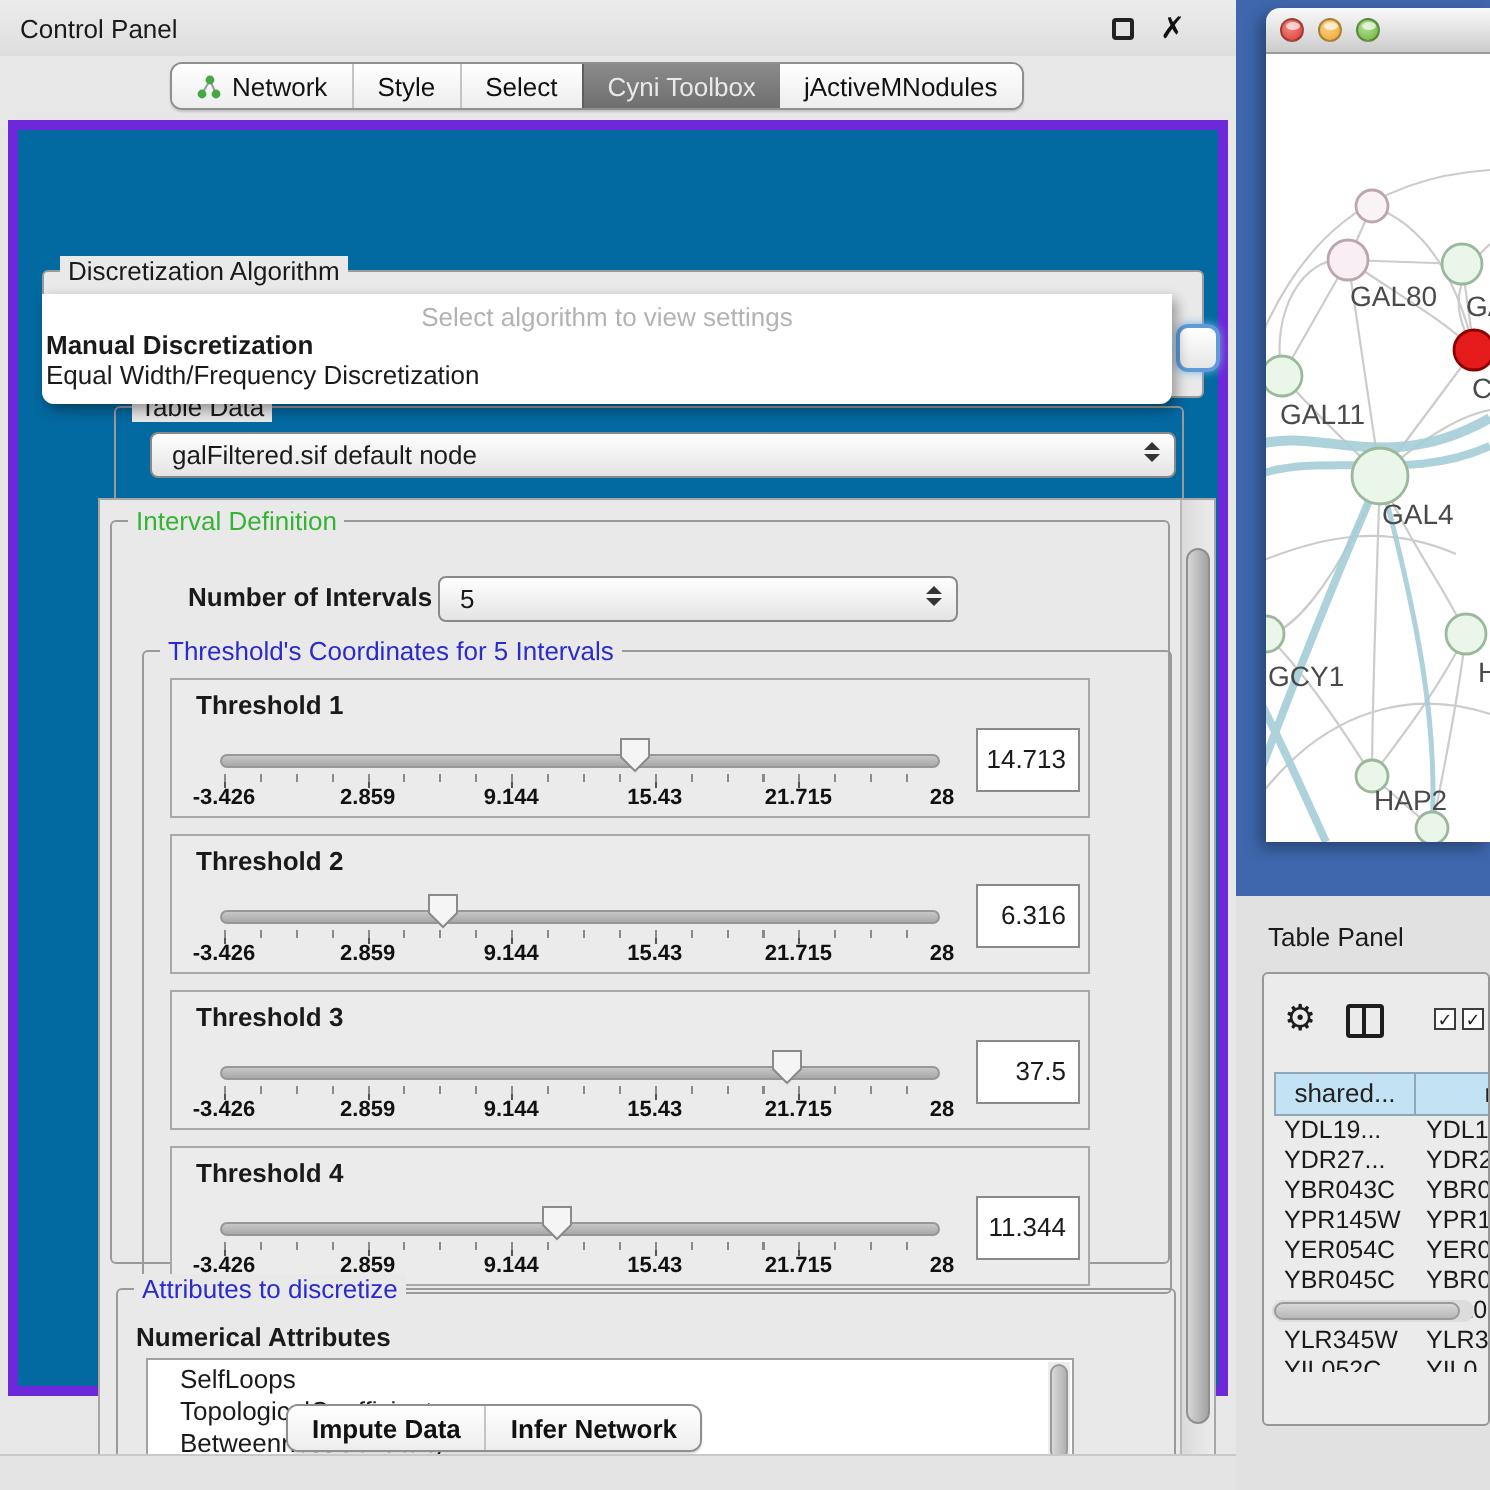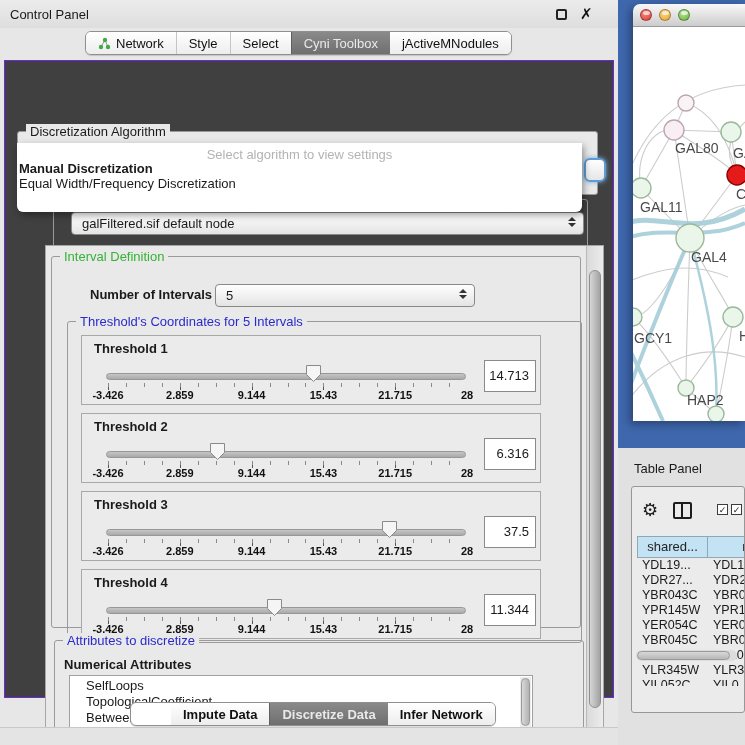--- a/index.html
+++ b/index.html
@@ -16,42 +16,42 @@
   .win-icon-close { left:580px; top:5px; font-size:15px; font-weight:700; color:#111; }
 
   .seg-bar { display:flex; height:24px; border:1px solid #8f8f8f; border-radius:6px; overflow:hidden;
              background:#fff; box-shadow:0 1px 1px rgba(0,0,0,.15); }
   .seg { display:flex; align-items:center; gap:5px; padding:0 12px; background:linear-gradient(#ffffff,#ededed);
          color:#111; white-space:nowrap; border-left:1px solid #c4c4c4; }
   .seg:first-child { border-left:none; }
   .seg.dark { background:linear-gradient(#8a8a8a,#6f6f6f); color:#e9e9e9; border-left:1px solid #5f5f5f; }
   .seg.dark + .seg { border-left:none; }
   #top-tabs { left:85px; top:31px; }
-  #bottom-tabs { left:130px; top:702px;padding-left:40px; }
+  #bottom-tabs { left:143px; top:702px; }
   #bottom-tabs .seg { font-weight:700; }
 
-  #main-panel { left:4px; top:60px; width:610px; height:638px; border:1px solid #6d28d9; background:#404040; }
+  #main-panel { left:4px; top:60px; width:610px; height:638px; border:5px solid #6d28d9; background:#0369a1; }
 
   .groupbox { position:absolute; border:1px solid #9a9a9a; border-radius:3px; }
   .group-label { position:absolute; top:-8px; left:8px; background:#e9e9e9; padding:0 4px; white-space:nowrap; }
   .glabel-green { color:#35b335; }
   .glabel-blue { color:#2a2acd; }
 
   .combo { position:absolute; height:23px; border:1px solid #898989; border-radius:4px;
            background:linear-gradient(#fefefe,#e4e4e4); line-height:21px; padding-left:10px; }
   .spinner { position:absolute; right:7px; top:4px; display:flex; flex-direction:column; gap:2px; }
   .spinner i { width:0; height:0; border-left:4px solid transparent; border-right:4px solid transparent; }
   .spin-up { border-bottom:4px solid #333; }
   .spin-down { border-top:4px solid #333; }
 
   
   #algo-group { left:12px; top:70px; width:581px; height:64px; background:#e9e9e9; }
   #algo-combo-edge { left:566px; top:26px; width:22px; height:24px; border:2px solid #5f9bd6; border-radius:6px;
                      background:linear-gradient(#fff,#e6e6e6); box-shadow:0 0 5px #74aede; }
-  #algo-popup { left:12px; top:82px; width:565px; height:69px; background:#fff;
+  #algo-popup { left:12px; top:82px; width:565px; height:55px; background:#fff;
                 border-radius:0 0 6px 6px; box-shadow:2px 3px 7px rgba(0,0,0,.38); z-index:40; }
   #algo-popup .hint { position:absolute; left:0; top:4px; width:100%; text-align:center; color:#b3b3b3; }
   #algo-popup .item { position:absolute; left:2px; white-space:nowrap; }
   #algo-popup .item.bold { font-weight:700; }
 
   #tabledata-group { left:48px; top:138px; width:535px; height:55px; }
 
   
   #scrollpane { left:40px; top:184px; width:559px; height:514px; border:1px solid #a6a6a6; background:#e9e9e9; }
   #v-scrollbar { right:0; top:0; width:17px; height:512px; border-left:1px solid #b8b8b8;
@@ -300,23 +300,20 @@
 
         <div id="v-scrollbar" class="abs">
           <div id="v-thumb" class="abs"></div>
         </div>
       </div>
     </div>
 
     <div id="bottom-tabs" class="abs seg-bar">
       <div class="seg">
           <span>Impute Data</span>
-        </div>
-      <div class="seg dark">
-          <span>Discretize Data</span>
         </div>
       <div class="seg">
           <span>Infer Network</span>
         </div>
     </div>
 
     <div id="cp-bottom-line" class="abs"></div>
   </div>
 
   <div id="desktop" class="abs"></div>

